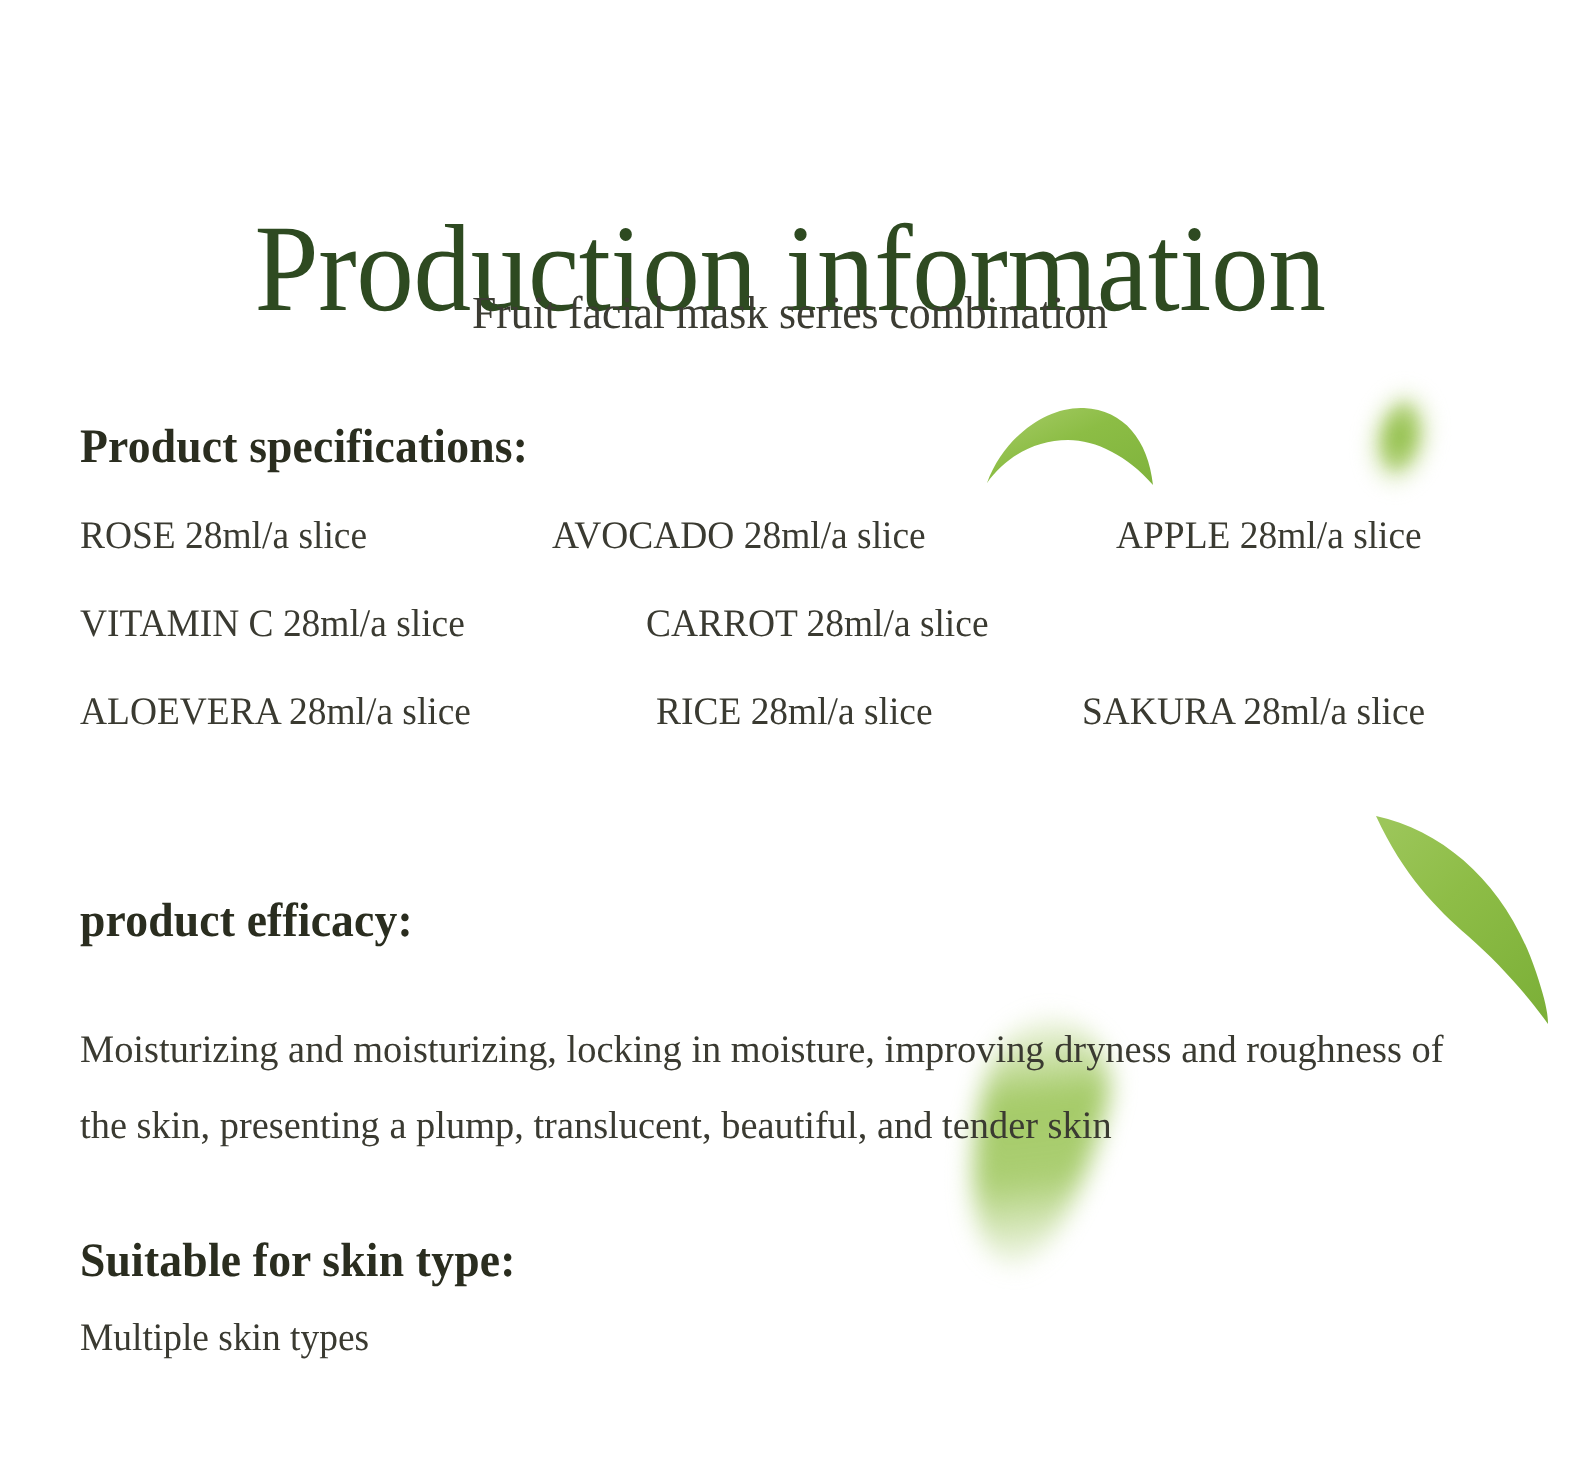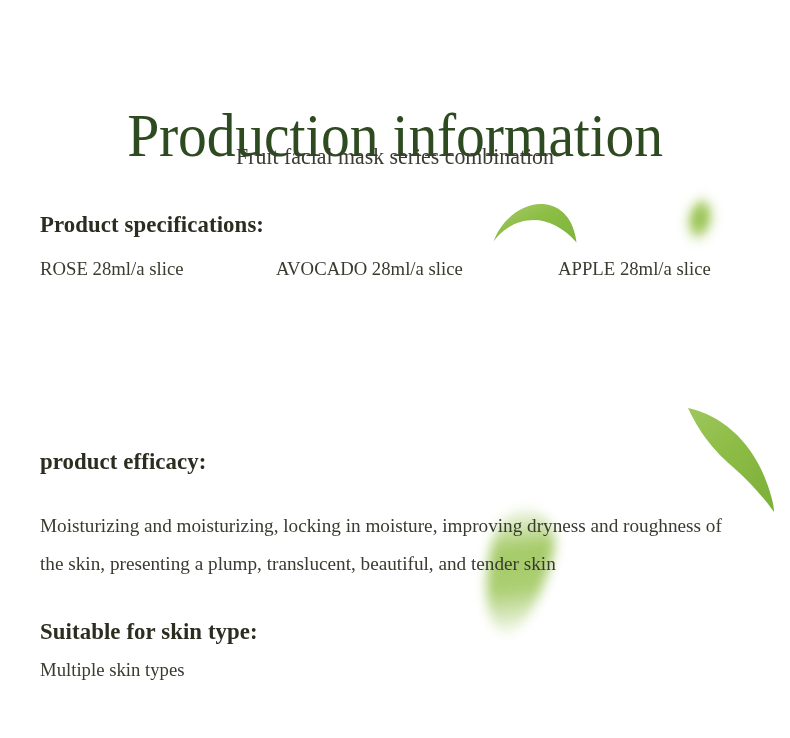--- a/index.html
+++ b/index.html
@@ -237,20 +237,30 @@
     <div class="subtitle">Fruit facial mask series combination</div>
 
     <div class="section-head head-specs">Product specifications:</div>
 
     <div class="spec-table">
       <div class="spec-row r1">
         <span class="spec-cell c0">ROSE 28ml/a slice</span>
         <span class="spec-cell c1">AVOCADO 28ml/a slice</span>
         <span class="spec-cell c2">APPLE 28ml/a slice</span>
       </div>
+      <div class="spec-row r2">
+        <span class="spec-cell c0">VITAMIN C 28ml/a slice</span>
+        <span class="spec-cell c1">CARROT 28ml/a slice</span>
+        <span class="spec-cell c2"></span>
+      </div>
+      <div class="spec-row r3">
+        <span class="spec-cell c0">ALOEVERA 28ml/a slice</span>
+        <span class="spec-cell c1">RICE 28ml/a slice</span>
+        <span class="spec-cell c2">SAKURA 28ml/a slice</span>
+      </div>
     </div>
 
     <div class="section-head head-efficacy">product efficacy:</div>
 
     <p class="body-paragraph">Moisturizing and moisturizing, locking in moisture, improving dryness and roughness of the skin, presenting a plump, translucent, beautiful, and tender skin</p>
 
     <div class="section-head head-skin">Suitable for skin type:</div>
 
     <div class="body-line skin-line">Multiple skin types</div>
 

